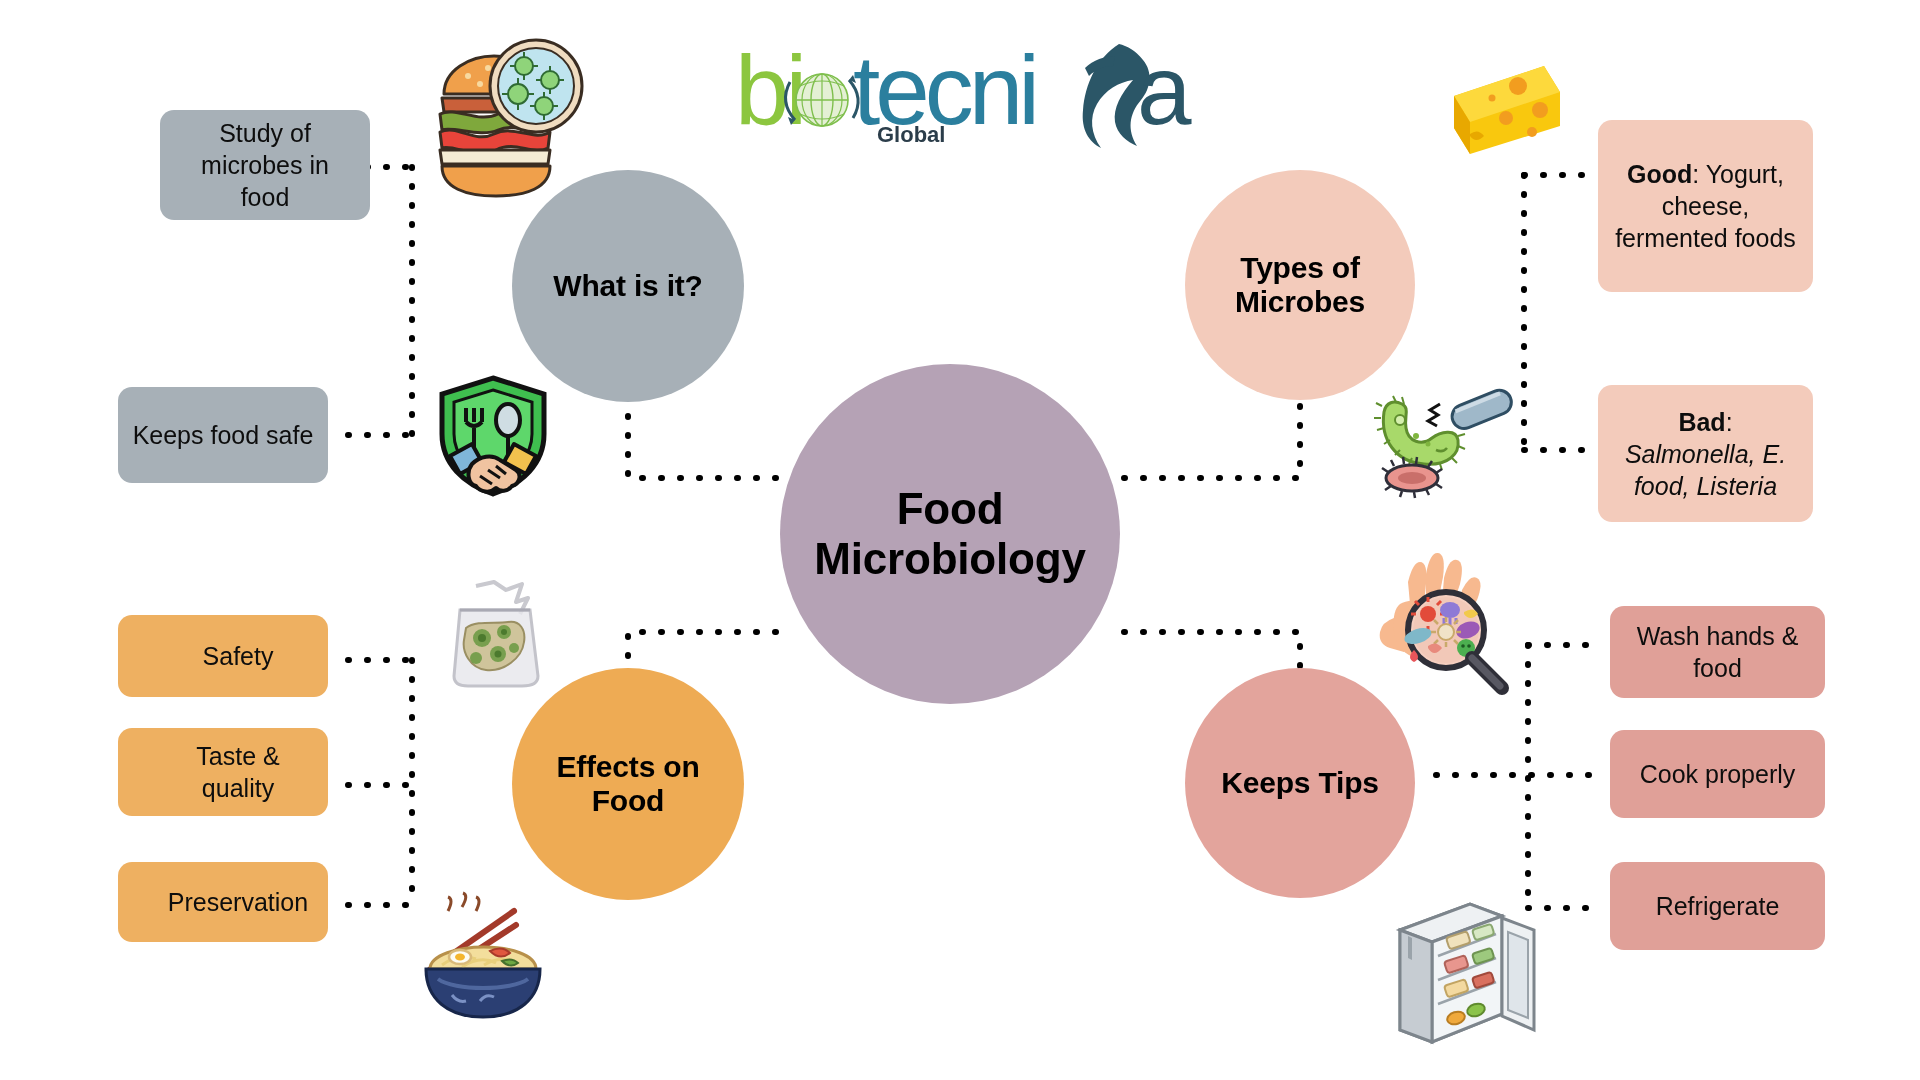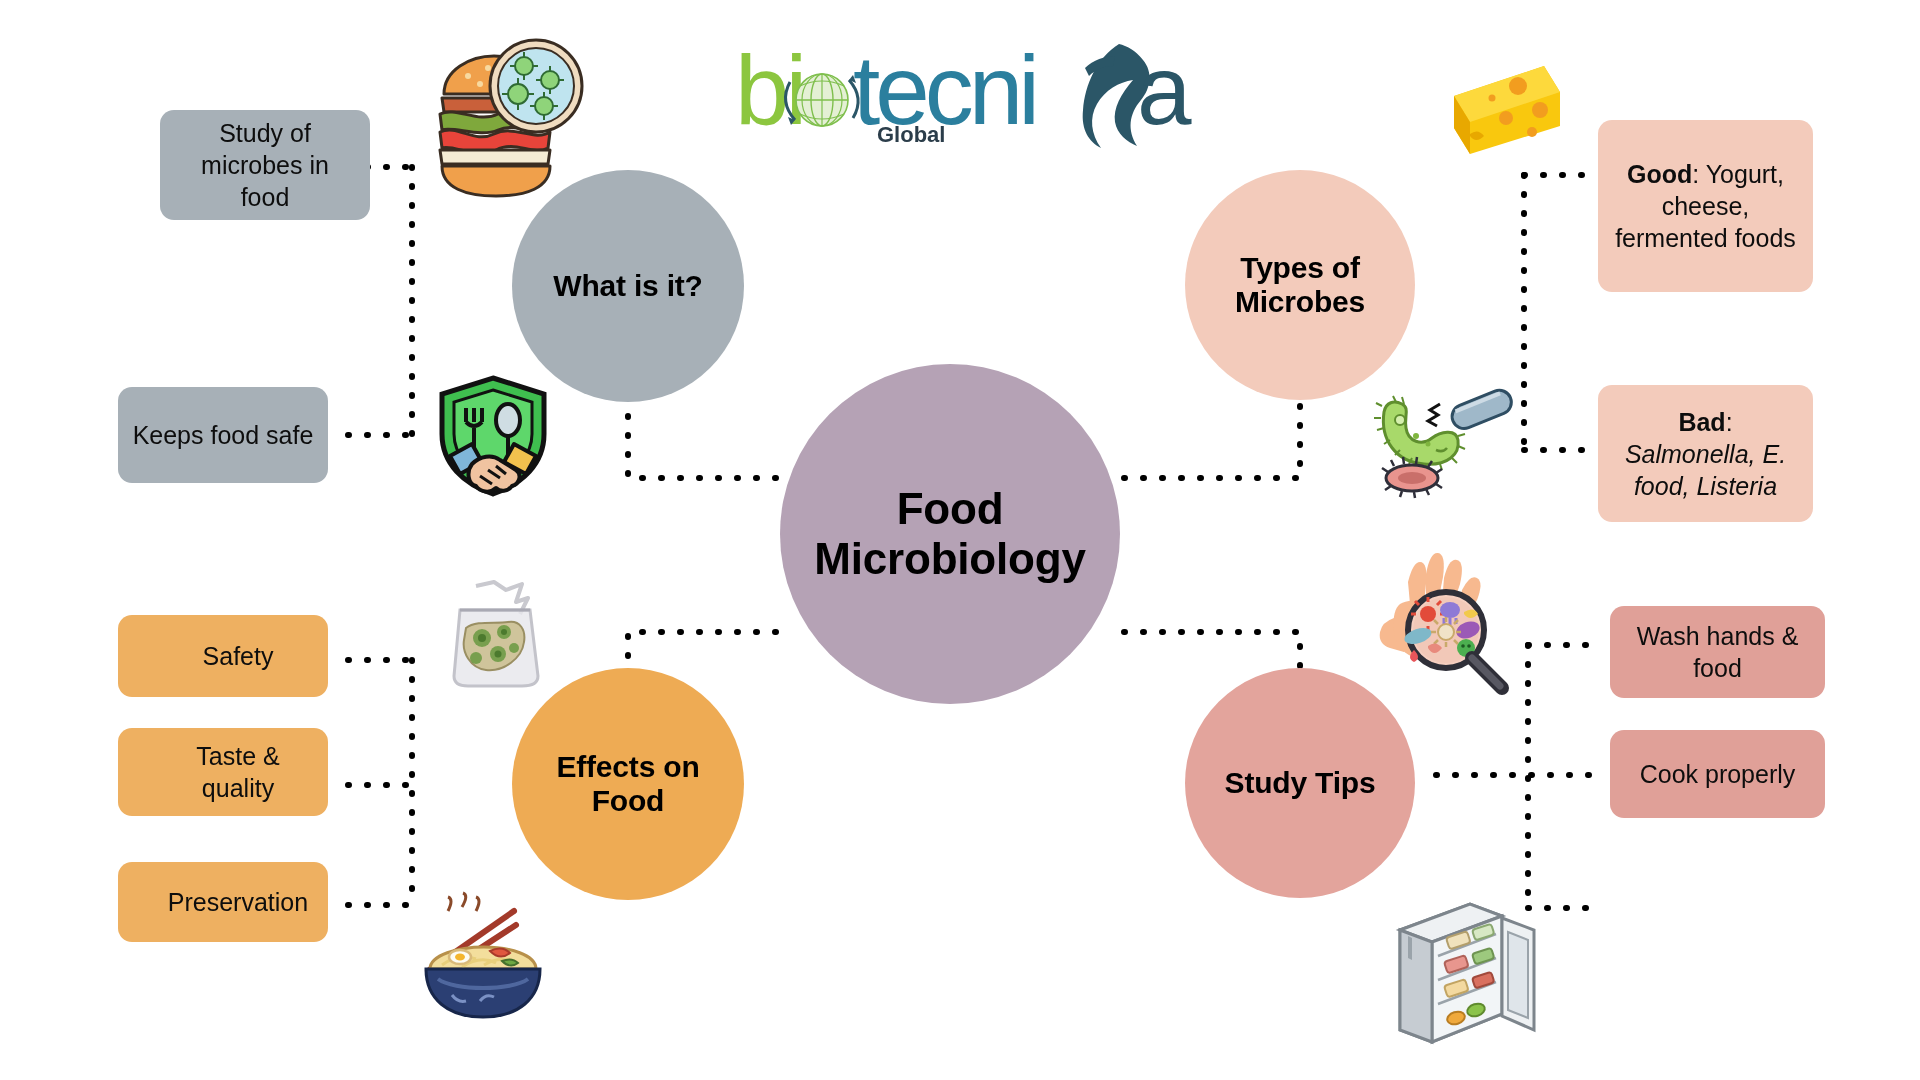--- a/index.html
+++ b/index.html
@@ -198,21 +198,21 @@
   </div>
 
   <div class="circle circle-center">Food Microbiology</div>
 
   <div class="circle circle-what">What is it?</div>
 
   <div class="circle circle-types">Types of Microbes</div>
 
   <div class="circle circle-effects">Effects on Food</div>
 
-  <div class="circle circle-tips">Study Tips</div>
+  <div class="circle circle-tips">Keeps Tips</div>
 
   <div class="card card-gray c-study">Study of microbes in food</div>
 
   <div class="card card-gray c-keeps">Keeps food safe</div>
 
   <div class="card card-orange c-safety">Safety</div>
 
   <div class="card card-orange c-taste">Taste &amp; quality</div>
 
   <div class="card card-orange c-preserv">Preservation</div>
@@ -223,20 +223,21 @@
 
   <div class="card card-peach c-bad">
     <span><b>Bad</b><span>:</span>
       <i>Salmonella, E. food, Listeria</i></span>
   </div>
 
   <div class="card card-rose c-wash">Wash hands &amp; food</div>
 
   <div class="card card-rose c-cook">Cook properly</div>
 
+  <div class="card card-rose c-refrig">Refrigerate</div>
 
   <div class="icon ic-burger">
     <svg width="160" height="170" viewBox="0 0 160 170">
       <g stroke="#3a2d22" stroke-width="3" stroke-linejoin="round">
         <path d="M12 62 C12 38 38 24 62 24 C86 24 112 38 112 62 L12 62 Z" fill="#f0a04b"></path>
         <path d="M10 66 L114 66 L112 80 L12 80 Z" fill="#c9603a"></path>
         <path d="M8 82 C24 74 46 92 66 82 C86 72 104 92 118 82 L116 96 C100 104 84 90 66 98 C48 106 22 94 10 98 Z" fill="#7fa83c"></path>
         <path d="M8 100 C26 92 42 112 62 102 C82 92 102 110 118 100 L116 116 C100 124 84 108 64 118 C44 128 22 112 10 116 Z" fill="#e8443a"></path>
         <path d="M8 118 L118 118 L116 132 L10 132 Z" fill="#f5ecd4"></path>
         <path d="M10 134 C10 156 34 164 64 164 C94 164 118 156 118 134 Z" fill="#f0a04b"></path>

